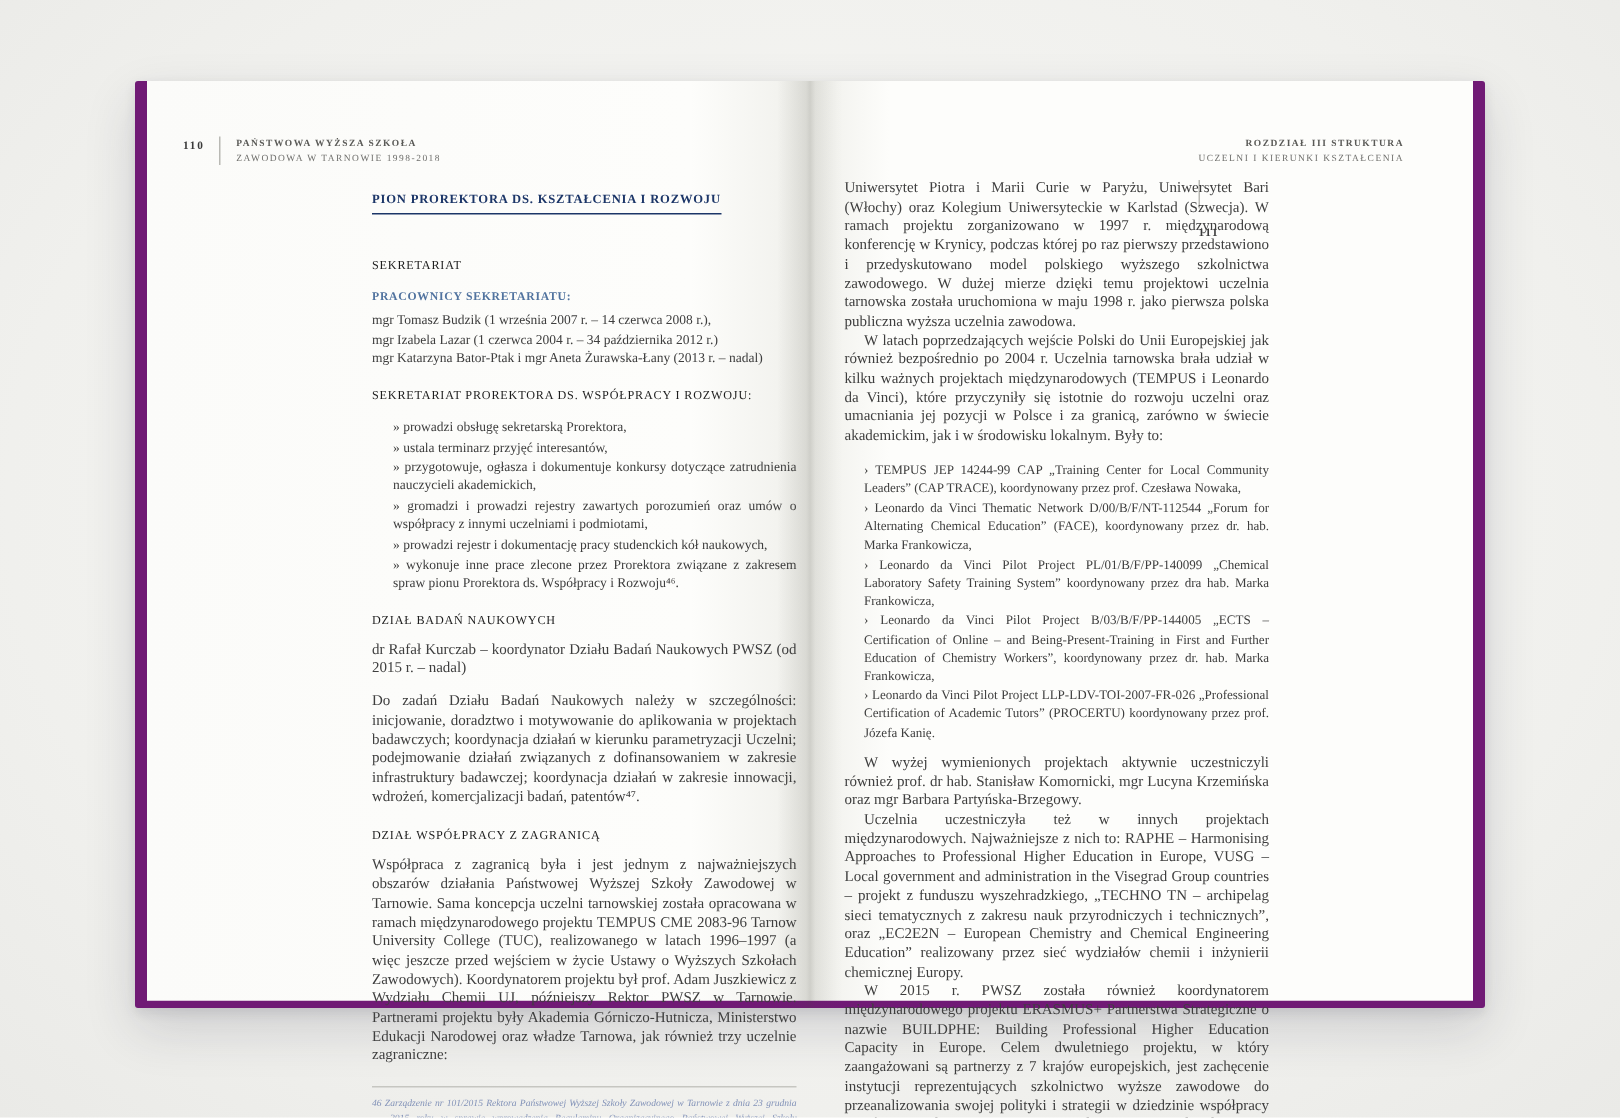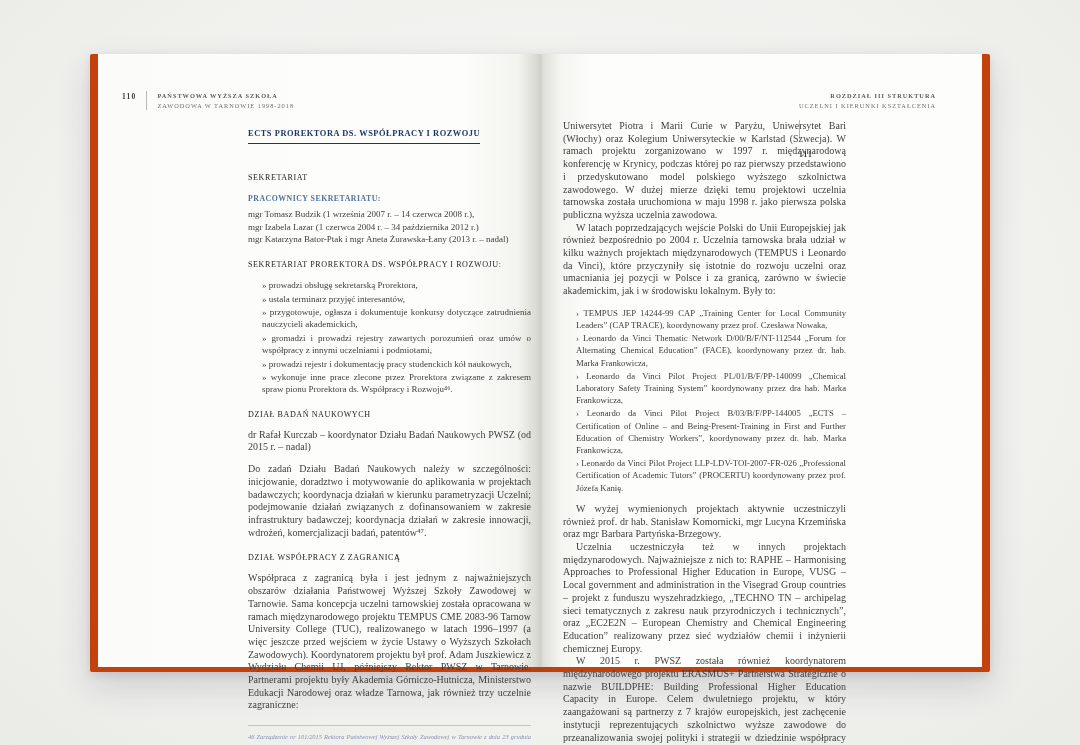--- a/index.html
+++ b/index.html
@@ -7,21 +7,21 @@
     width:1080px;height:745px;
     background:radial-gradient(ellipse at 50% 45%, #f8f8f6 0%, #f0f0ed 70%, #eaeae7 100%);
     font-family:"Liberation Serif", serif;
     overflow:hidden;
   }
   .scene{position:relative;width:1080px;height:745px;}
 
   
   .book{
     position:absolute;left:90px;top:54px;width:900px;height:618px;
-    background:#c2410c;border-radius:2px;
+    background:#701a75;border-radius:2px;
     box-shadow:0 14px 34px rgba(40,40,60,.16), 0 3px 8px rgba(40,40,60,.10);
   }
   .pages{
     position:absolute;left:8px;right:8px;top:0;bottom:5px;
     background:#fcfcfa;
     box-shadow:
       inset 2px 0 0 #e6e6e1, inset 4px 0 0 #f4f4f0,
       inset -2px 0 0 #e6e6e1, inset -4px 0 0 #f4f4f0,
       inset 0 -2px 0 #ececе7, inset 0 1px 0 #efefeb;
     display:flex;
@@ -89,21 +89,21 @@
         <div class="run-head run-head-left">
           <div class="pgnum">110</div>
           <div class="run-divider"></div>
           <div class="run-title">
             <div class="b1">PAŃSTWOWA WYŻSZA SZKOŁA</div>
             <div>ZAWODOWA W TARNOWIE 1998-2018</div>
           </div>
         </div>
 
         <div class="lp-content">
-          <div class="sec-title">ECTS PROREKTORA DS. WSPÓŁPRACY I ROZWOJU</div>
+          <div class="sec-title">PION PROREKTORA DS. KSZTAŁCENIA I ROZWOJU</div>
 
           <div class="h-black">SEKRETARIAT</div>
 
           <div class="h-blue">PRACOWNICY SEKRETARIATU:</div>
           <div class="staff-line">mgr Tomasz Budzik (1 września 2007 r. – 14 czerwca 2008 r.),</div>
           <div class="staff-line">mgr Izabela Lazar (1 czerwca 2004 r. – 34 października 2012 r.)</div>
           <div class="staff-line">mgr Katarzyna Bator-Ptak i mgr Aneta Żurawska-Łany (2013 r. – nadal)</div>
 
           <div class="h-black">SEKRETARIAT PROREKTORA DS. WSPÓŁPRACY I ROZWOJU:</div>
           <ul class="duties">

